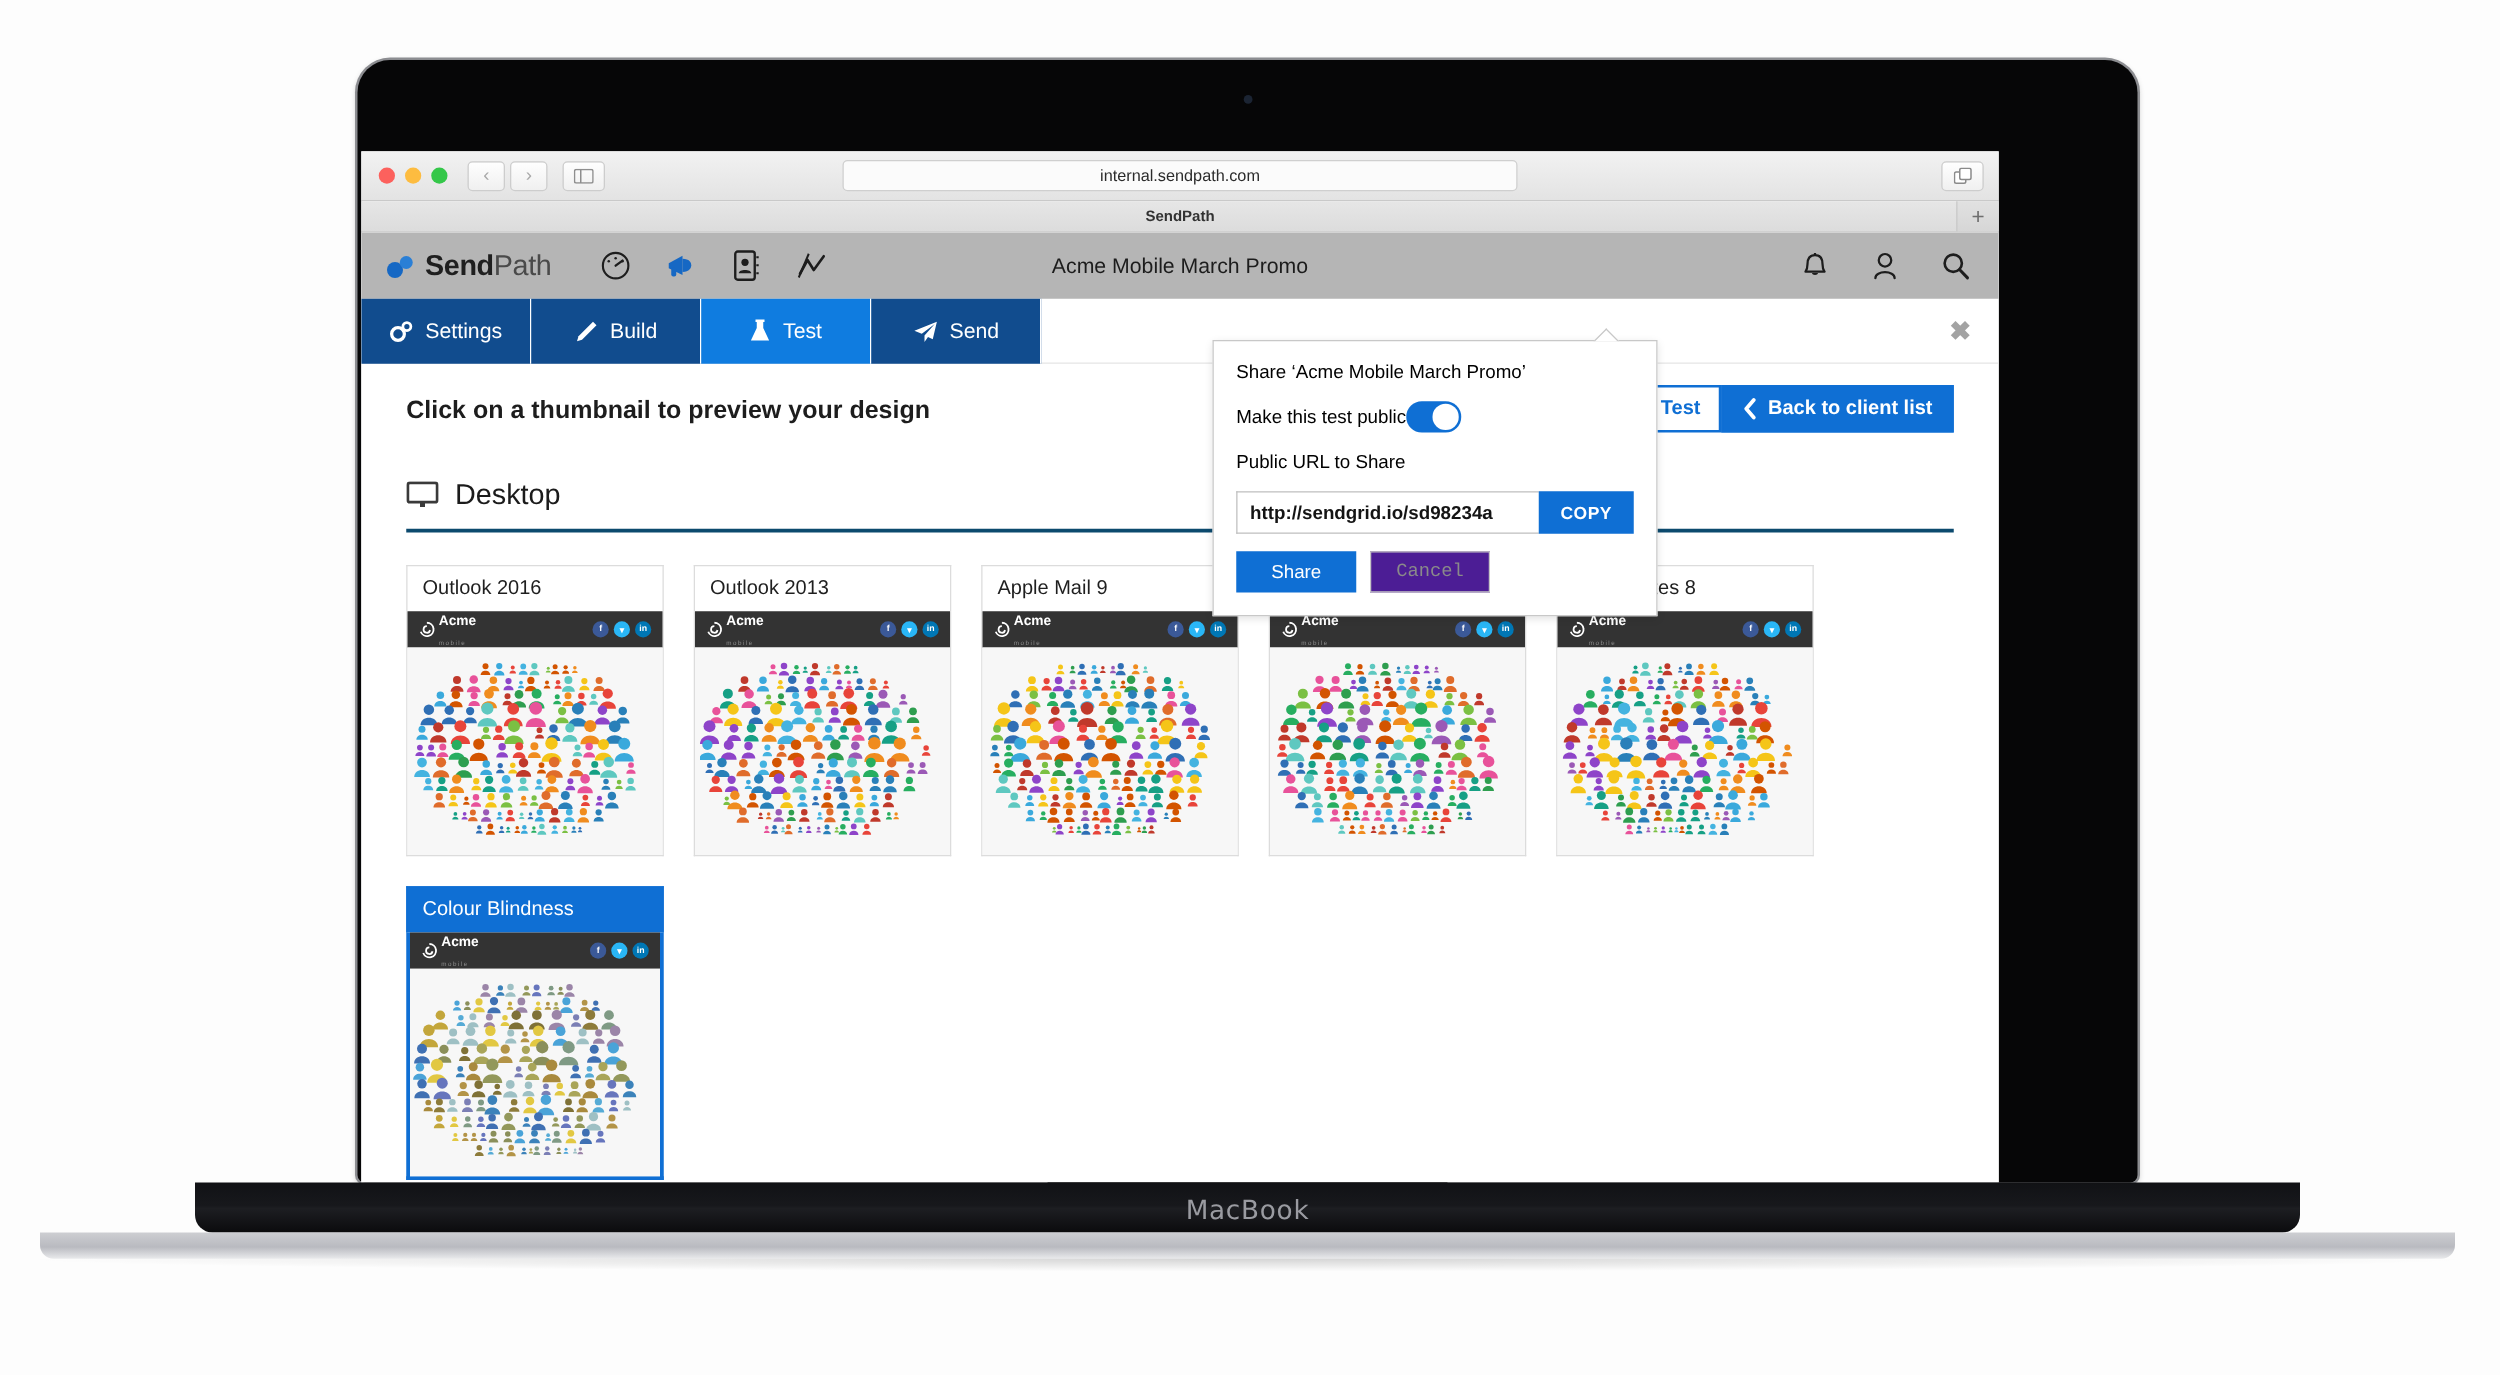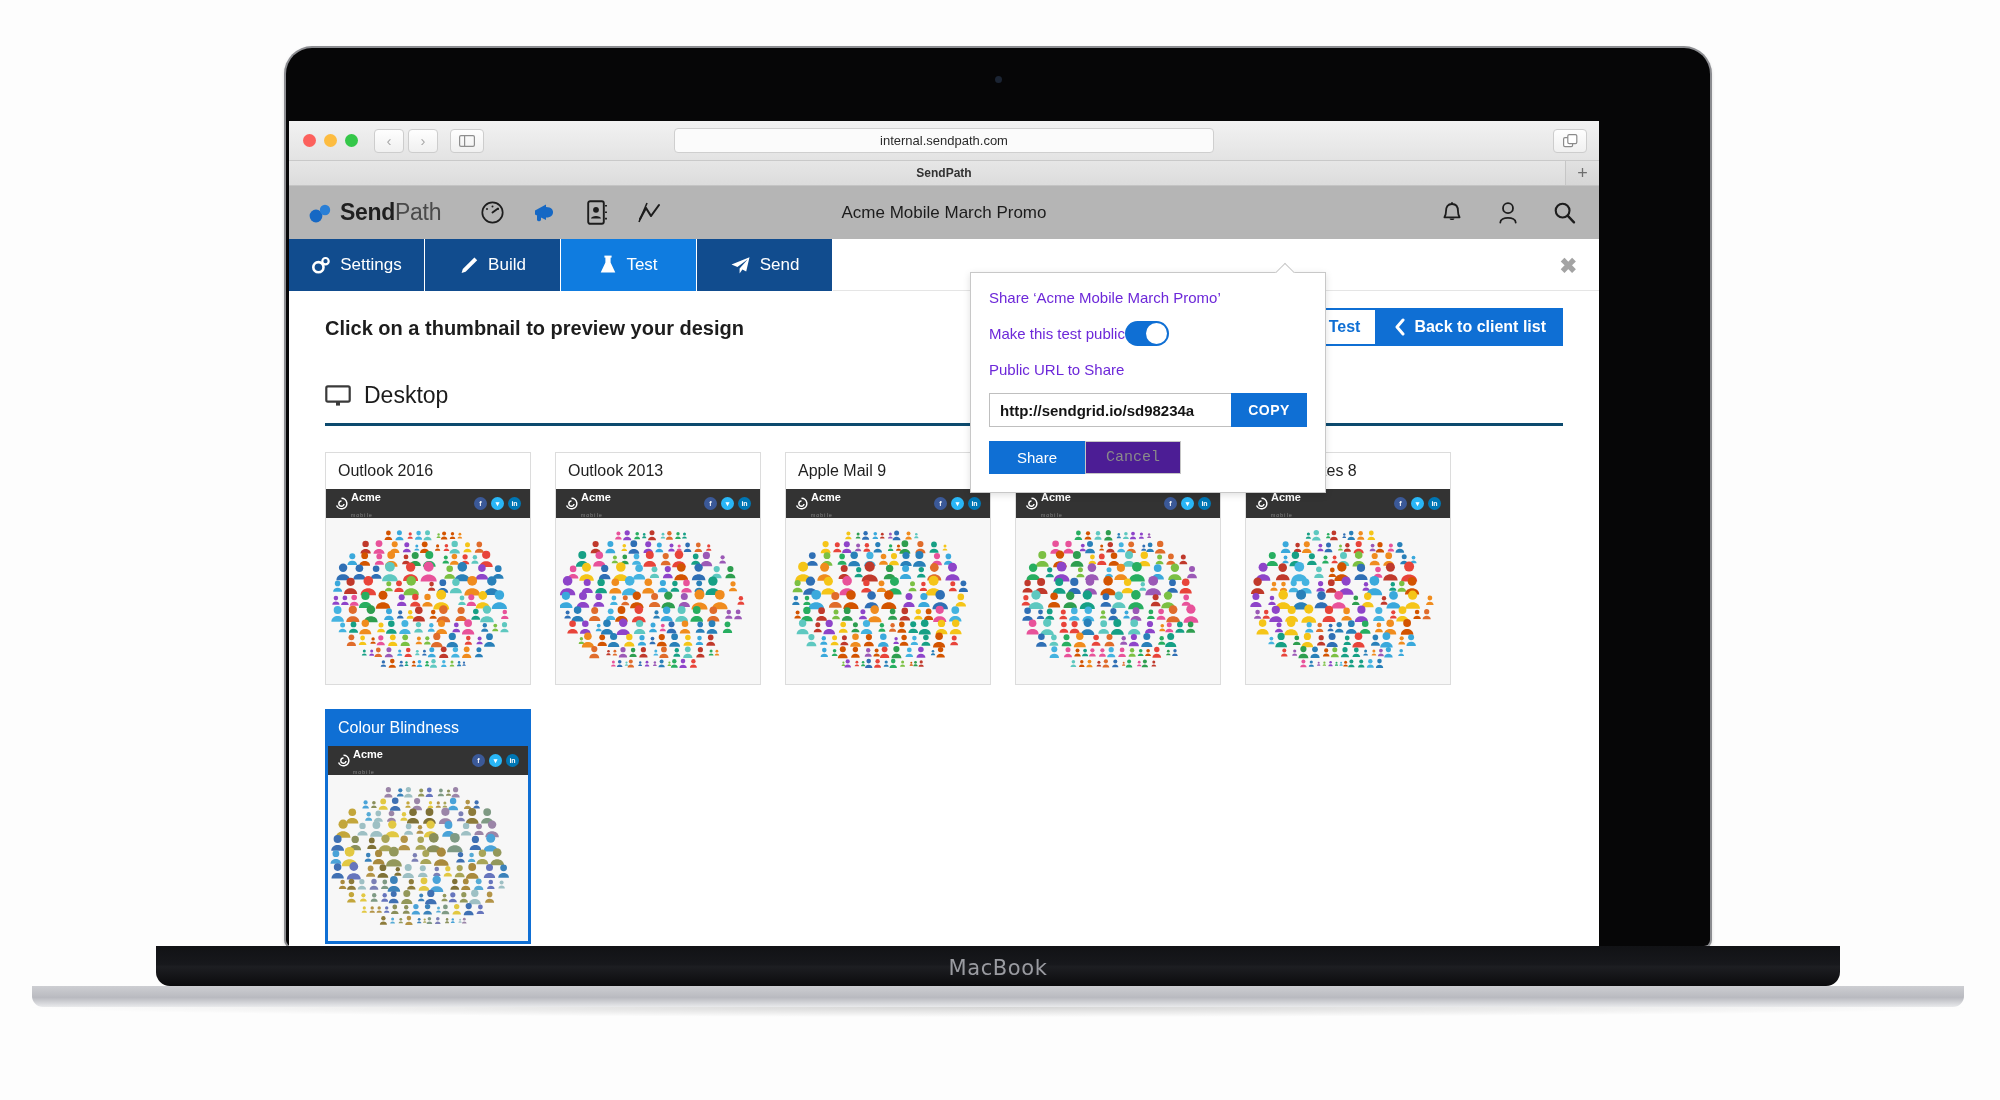--- a/index.html
+++ b/index.html
@@ -238,42 +238,42 @@
   #pop-arrow {
     position: absolute; top: -11px; right: 30px;
     width: 20px; height: 11px; overflow: hidden;
   }
   #pop-arrow::after {
     content: ""; position: absolute; left: 2px; top: 4px;
     width: 15px; height: 15px; background: #fff;
     border-left: 1px solid #c8c8c8; border-top: 1px solid #c8c8c8;
     transform: rotate(45deg);
   }
-  .pop-label { font-size: 15px; color: #6d28d9; margin-bottom: 15px; }
+  .pop-label { font-size: 15px; color: #000000; margin-bottom: 15px; }
   .pop-row { display: flex; align-items: center; margin-bottom: 15px; }
   .toggle {
     width: 44px; height: 25px; border-radius: 13px; background: #0f6fd4;
     position: relative;
   }
   .toggle::after {
     content: ""; position: absolute; right: 2px; top: 2px;
     width: 21px; height: 21px; border-radius: 50%; background: #fff;
   }
   .url-row { display: flex; margin-bottom: 14px; }
   #url-input {
     flex: 1; height: 34px; border: 1px solid #bfbfbf; border-right: none;
     padding: 0 10px; font-size: 15px; color: #141414; font-weight: bold;
     font-family: "Liberation Sans", sans-serif; background: #fff;
   }
   #copy-btn {
     width: 76px; height: 34px; background: #0f6fd4; color: #fff;
     border: none; font-size: 14px; font-weight: bold;
     font-family: "Liberation Sans", sans-serif; letter-spacing: .4px;
   }
-  .pop-btns { display: flex; }
+  .pop-btns { display: flex; gap: 11px; }
   #share-btn {
     width: 96px; height: 33px; background: #0f6fd4; color: #fff;
     border: none; font-size: 15px; font-family: "Liberation Sans", sans-serif;
   }
   #cancel-btn {
     width: 96px; height: 33px; background: #4c1d95; color: #8a8a8a;
     border: 1px solid #c5c5c5; font-size: 15px;
     font-family: Liberation Mono, monospace;
   }
 </style>

